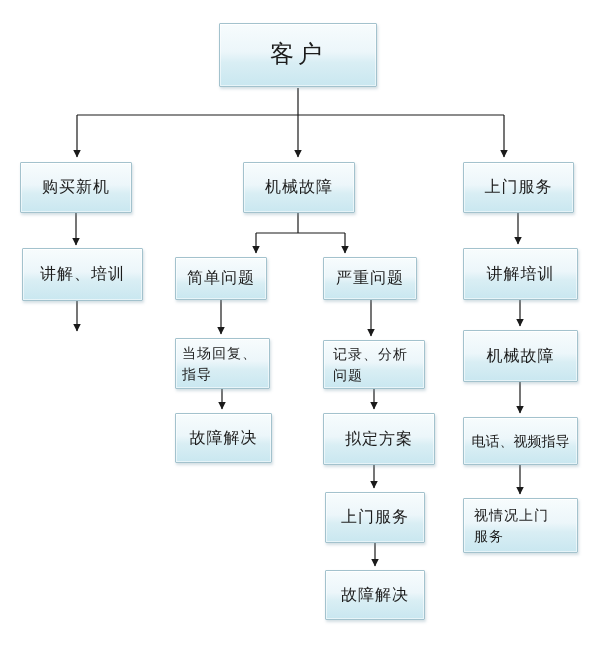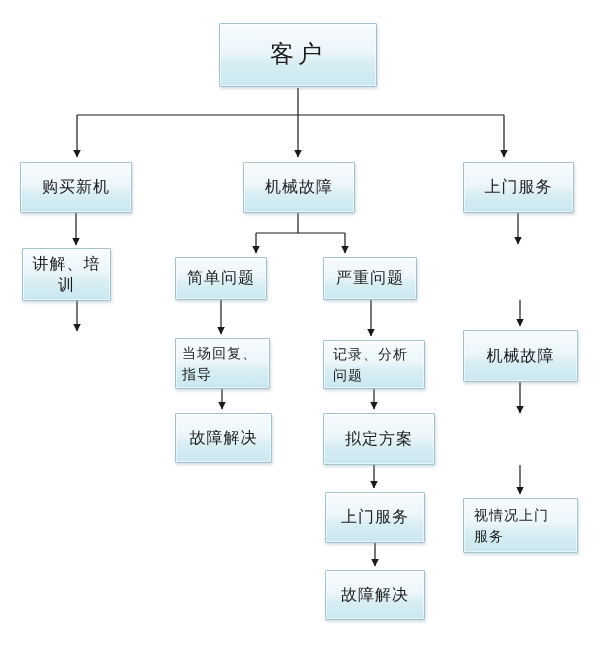--- a/index.html
+++ b/index.html
@@ -19,21 +19,21 @@
   }
   .node.wrap{
     justify-content:flex-start;text-align:left;
     font-size:14px;line-height:21px;letter-spacing:1px;
   }
   
   [data-name="node-customer"]{left:219px;top:23px;width:158px;height:64px;font-size:24px;letter-spacing:4px;}
   [data-name="node-buy-new-machine"]{left:20px;top:162px;width:112px;height:51px;}
   [data-name="node-mechanical-failure"]{left:243px;top:162px;width:112px;height:51px;}
   [data-name="node-foreign-customer"]{left:463px;top:162px;width:111px;height:51px;}
-  [data-name="node-explain-training-left"]{left:22px;top:248px;width:89px;height:53px;}
+  [data-name="node-explain-training-left"]{left:22px;top:248px;width:121px;height:53px;}
   [data-name="node-onsite-install-debug"]{left:20px;top:335px;width:116px;height:53px;font-size:15px;}
   [data-name="node-simple-problem"]{left:175px;top:257px;width:92px;height:43px;}
   [data-name="node-serious-problem"]{left:323px;top:257px;width:94px;height:43px;}
   [data-name="node-onsite-reply-guidance"]{left:175px;top:338px;width:95px;height:51px;padding:3px 1px 3px 6px;}
   [data-name="node-fault-resolved-left"]{left:175px;top:413px;width:97px;height:50px;}
   [data-name="node-record-analyze-problem"]{left:323px;top:340px;width:102px;height:49px;padding:3px 3px 3px 9px;}
   [data-name="node-draft-plan"]{left:323px;top:413px;width:112px;height:52px;}
   [data-name="node-onsite-service"]{left:325px;top:492px;width:100px;height:51px;}
   [data-name="node-fault-resolved-mid"]{left:325px;top:570px;width:100px;height:50px;}
   [data-name="node-explain-training-right"]{left:463px;top:248px;width:115px;height:52px;}
@@ -94,16 +94,18 @@
   <div class="node" data-name="node-serious-problem">严重问题</div>
 
   <div class="node wrap" data-name="node-onsite-reply-guidance">当场回复、指导</div>
   <div class="node" data-name="node-fault-resolved-left">故障解决</div>
 
   <div class="node wrap" data-name="node-record-analyze-problem">记录、分析问题</div>
   <div class="node" data-name="node-draft-plan">拟定方案</div>
   <div class="node" data-name="node-onsite-service">上门服务</div>
   <div class="node" data-name="node-fault-resolved-mid">故障解决</div>
 
+  <div class="node" data-name="node-explain-training-right">讲解培训</div>
   <div class="node" data-name="node-mechanical-failure-right">机械故障</div>
+  <div class="node" data-name="node-phone-video-guidance">电话、视频指导</div>
   <div class="node wrap" data-name="node-onsite-service-as-needed">视情况上门服务</div>
 
 </div>
 
 </body></html>

